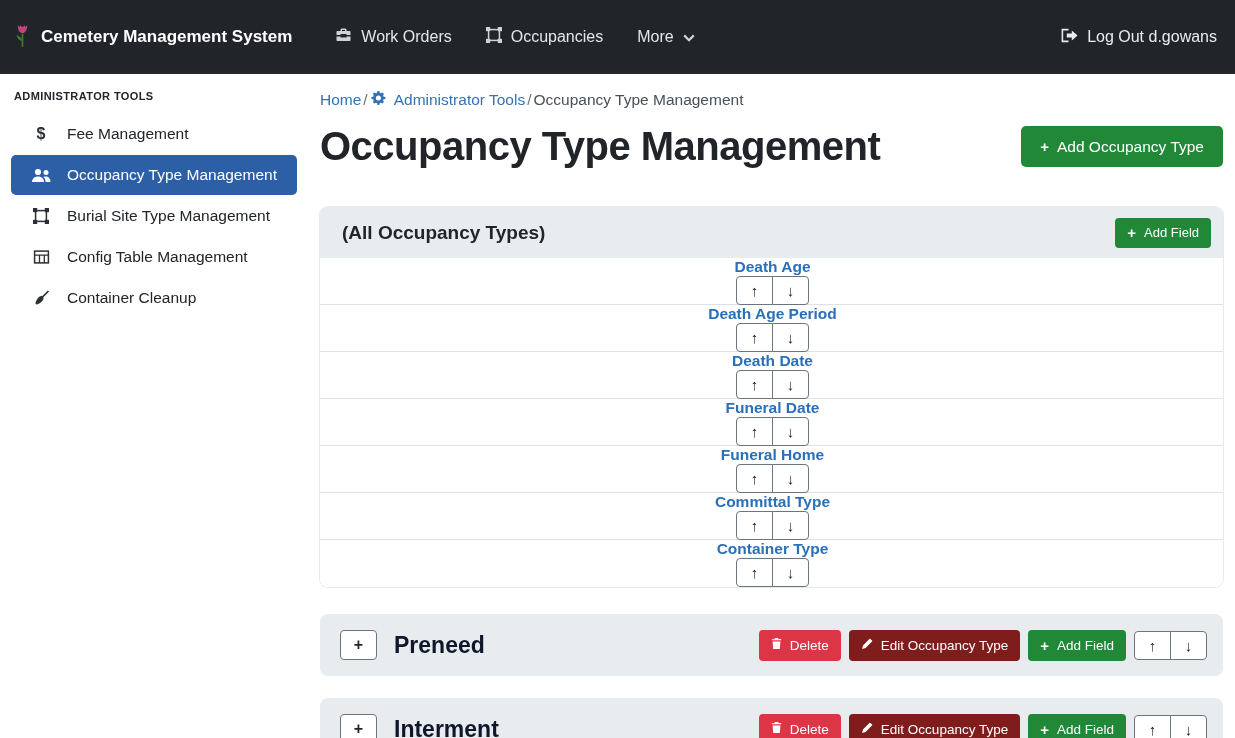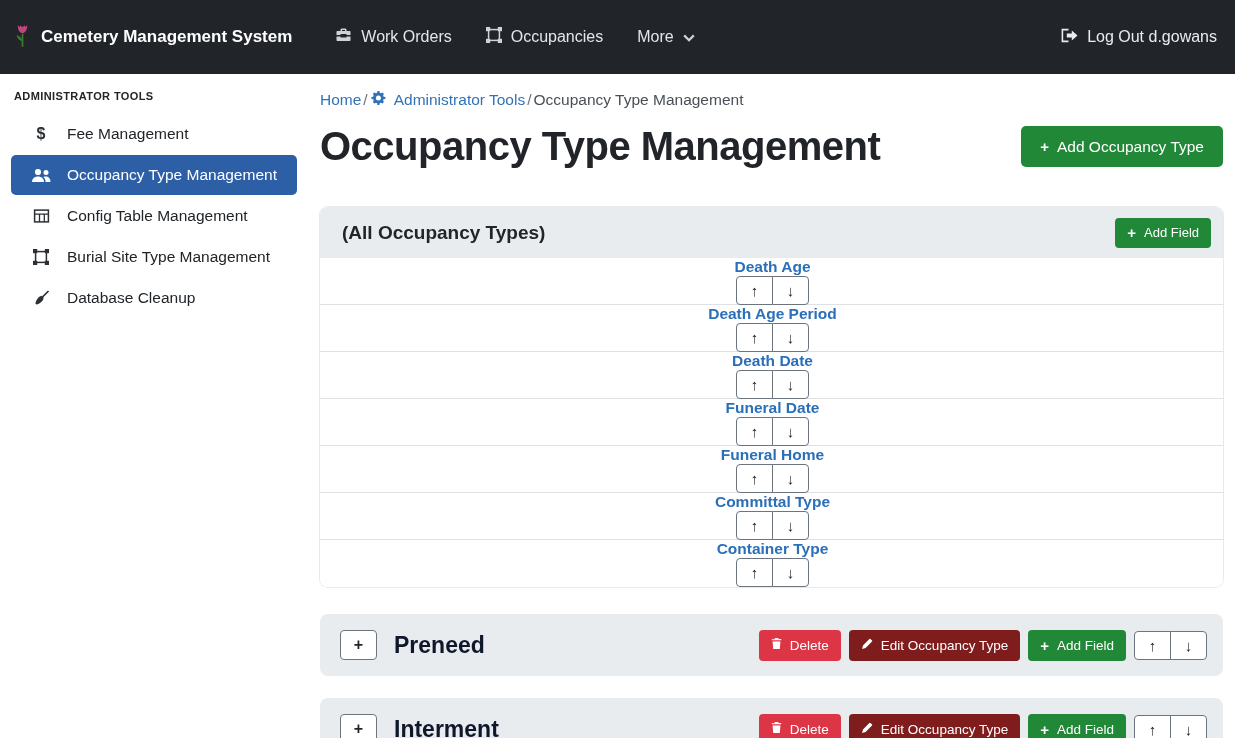--- a/index.html
+++ b/index.html
@@ -135,49 +135,49 @@
             <path d="M1 14c0-3.3 2.6-5.4 6-5.4s6 2.1 6 5.4H1z"></path>
             <circle cx="15" cy="4.6" r="2.5"></circle>
             <path d="M14.6 14c0-2.3-.8-4-2.2-5 .8-.3 1.6-.4 2.3-.4 2.7 0 4.8 1.9 4.8 5.4h-4.9z"></path>
           </svg>
       </span>
       <span>Occupancy Type Management</span>
     </div>
 
     <div class="side-item">
       <span class="sicon">
-        <svg width="17" height="16" viewBox="0 0 16 16">
-            <rect x="1.1" y="2.1" width="13.8" height="11.8" fill="none" stroke="currentColor" stroke-width="1.5"></rect>
-            <path stroke="currentColor" stroke-width="1.3" fill="none" d="M1 6.2h14M6 6.2v7.7M10.8 6.2v7.7"></path>
-          </svg>
-      </span>
-      <span>Config Table Management</span>
-    </div>
-
-    <div class="side-item">
-      <span class="sicon">
         <svg width="16" height="16" viewBox="0 0 16 16">
             <rect x="2.6" y="2.6" width="10.8" height="10.8" fill="none" stroke="currentColor" stroke-width="1.5"></rect>
             <rect x="0" y="0" width="4.2" height="4.2" fill="currentColor"></rect>
             <rect x="11.8" y="0" width="4.2" height="4.2" fill="currentColor"></rect>
             <rect x="0" y="11.8" width="4.2" height="4.2" fill="currentColor"></rect>
             <rect x="11.8" y="11.8" width="4.2" height="4.2" fill="currentColor"></rect>
           </svg>
       </span>
       <span>Burial Site Type Management</span>
     </div>
 
     <div class="side-item">
       <span class="sicon">
         <svg width="17" height="16" viewBox="0 0 16 16">
+            <rect x="1.1" y="2.1" width="13.8" height="11.8" fill="none" stroke="currentColor" stroke-width="1.5"></rect>
+            <path stroke="currentColor" stroke-width="1.3" fill="none" d="M1 6.2h14M6 6.2v7.7M10.8 6.2v7.7"></path>
+          </svg>
+      </span>
+      <span>Config Table Management</span>
+    </div>
+
+    <div class="side-item">
+      <span class="sicon">
+        <svg width="17" height="16" viewBox="0 0 16 16">
             <path stroke="currentColor" stroke-width="1.7" d="M15 1 9 7"></path>
             <path fill="currentColor" d="M8.3 5.8 10.2 7.7c-.5 3-2.9 5.6-6.5 6.7-.9.3-2-.8-1.7-1.7C3.1 9.1 5.4 6.4 8.3 5.8z"></path>
           </svg>
       </span>
-      <span>Database Cleanup</span>
+      <span>Container Cleanup</span>
     </div>
   </div>
 
   <div class="main">
 
     <div class="breadcrumb">
       <span class="crumb-link">Home</span>
       <span class="crumb-sep">/</span>
       <span class="crumb-link">
         <span>

